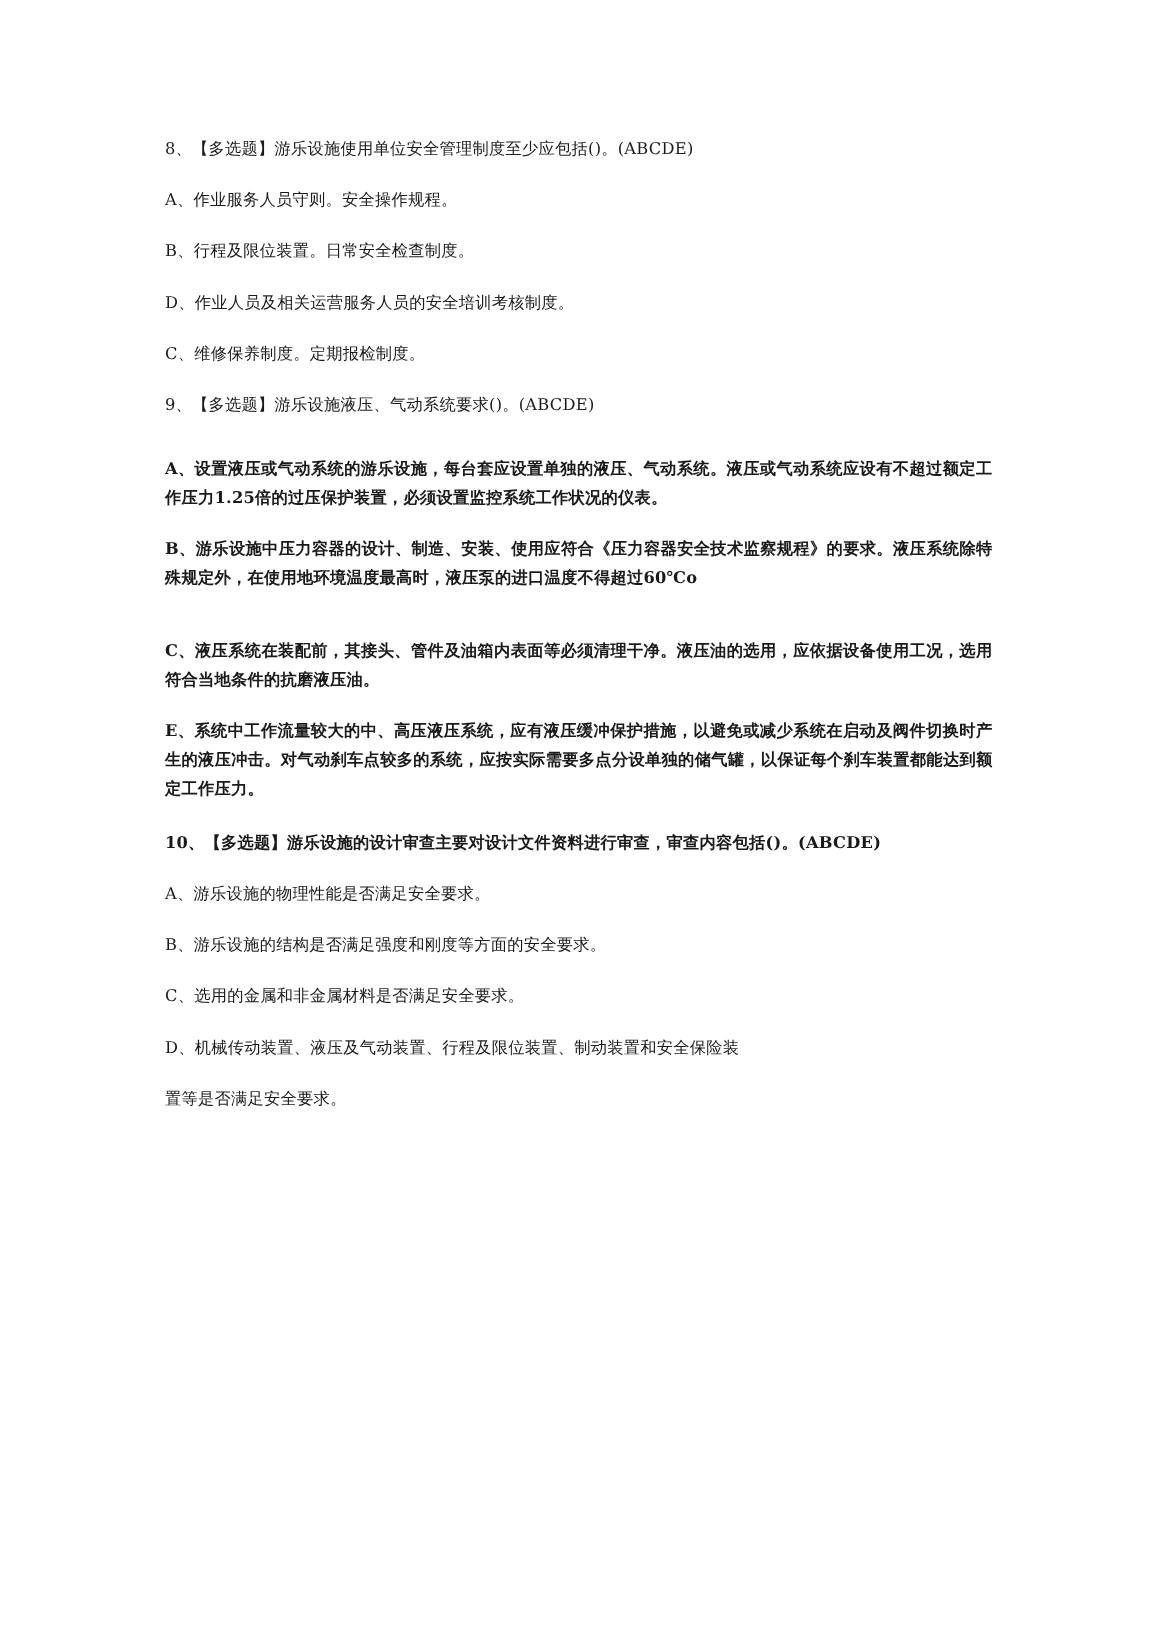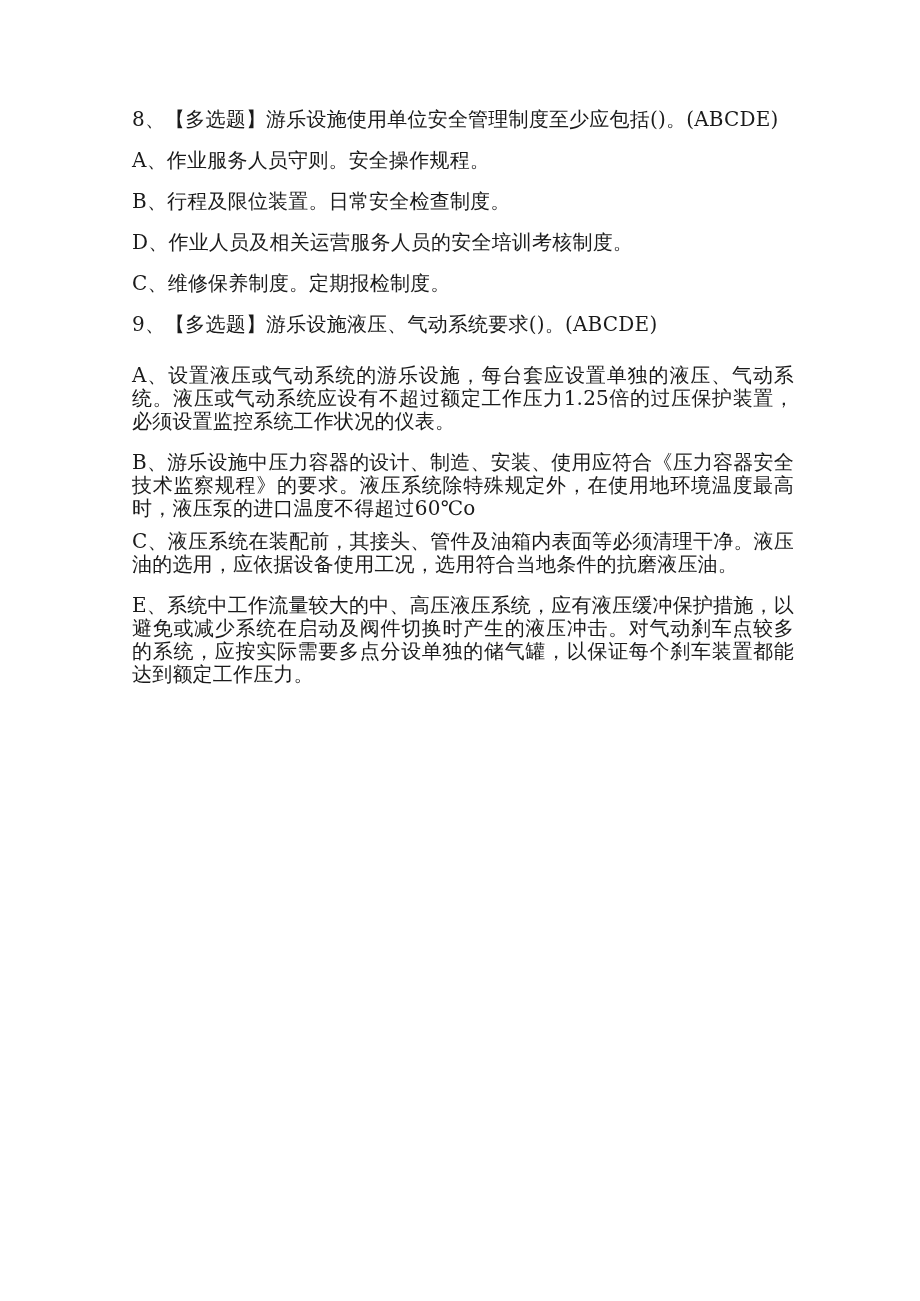--- a/index.html
+++ b/index.html
@@ -15,45 +15,53 @@
       font-family: "DejaVu Serif", "Liberation Serif", serif;
       color: #1a1a1a;
     }
     .page {
       position: absolute;
       left: 132px;
       top: 108px;
       width: 662px;
     }
     .para {
-      font-size: 20px;
+      font-size: 13px;
       line-height: 23px;
       margin: 0;
       letter-spacing: 0.2px;
       text-align: justify;
       word-break: break-all;
     }
     .single { margin-bottom: 18px; }
-    .multi  { margin-bottom: 18px; }
+    .multi  { margin-bottom: 18px; font-weight: bold; }
   </style>
 </head>
 <body>
 
 <div class="page">
 
   <section>
     <p class="para single" style="margin-bottom:18px">8、【多选题】游乐设施使用单位安全管理制度至少应包括()。(ABCDE)</p>
     <p class="para single" style="margin-bottom:18px">A、作业服务人员守则。安全操作规程。</p>
     <p class="para single" style="margin-bottom:18px">B、行程及限位装置。日常安全检查制度。</p>
     <p class="para single" style="margin-bottom:18px">D、作业人员及相关运营服务人员的安全培训考核制度。</p>
     <p class="para single" style="margin-bottom:18px">C、维修保养制度。定期报检制度。</p>
   </section>
 
   <section>
     <p class="para single" style="margin-bottom:28px">9、【多选题】游乐设施液压、气动系统要求()。(ABCDE)</p>
     <p class="para multi" style="margin-bottom:18px">A、设置液压或气动系统的游乐设施，每台套应设置单独的液压、气动系统。液压或气动系统应设有不超过额定工作压力1.25倍的过压保护装置，必须设置监控系统工作状况的仪表。</p>
-    <p class="para multi" style="margin-bottom:10px">B、游乐设施中压力容器的设计、制造、安装、使用应符合《压力容器安全技术监察规程》的要求。液压系统除特殊规定外，在使用地环境温度最高时，液压泵的进口温度不得超过60℃o</p>
+    <p class="para multi" style="margin-bottom:36px">B、游乐设施中压力容器的设计、制造、安装、使用应符合《压力容器安全技术监察规程》的要求。液压系统除特殊规定外，在使用地环境温度最高时，液压泵的进口温度不得超过60℃o</p>
     <p class="para multi" style="margin-bottom:18px">C、液压系统在装配前，其接头、管件及油箱内表面等必须清理干净。液压油的选用，应依据设备使用工况，选用符合当地条件的抗磨液压油。</p>
     <p class="para multi" style="margin-bottom:20px">E、系统中工作流量较大的中、高压液压系统，应有液压缓冲保护措施，以避免或减少系统在启动及阀件切换时产生的液压冲击。对气动刹车点较多的系统，应按实际需要多点分设单独的储气罐，以保证每个刹车装置都能达到额定工作压力。</p>
   </section>
 
+  <section>
+    <p class="para multi" style="margin-bottom:18px">10、【多选题】游乐设施的设计审查主要对设计文件资料进行审查，审查内容包括()。(ABCDE)</p>
+    <p class="para single" style="margin-bottom:18px">A、游乐设施的物理性能是否满足安全要求。</p>
+    <p class="para single" style="margin-bottom:18px">B、游乐设施的结构是否满足强度和刚度等方面的安全要求。</p>
+    <p class="para single" style="margin-bottom:18px">C、选用的金属和非金属材料是否满足安全要求。</p>
+    <p class="para single" style="margin-bottom:18px">D、机械传动装置、液压及气动装置、行程及限位装置、制动装置和安全保险装</p>
+    <p class="para single" style="margin-bottom:18px">置等是否满足安全要求。</p>
+  </section>
 
 </div>
 
 </body></html>

